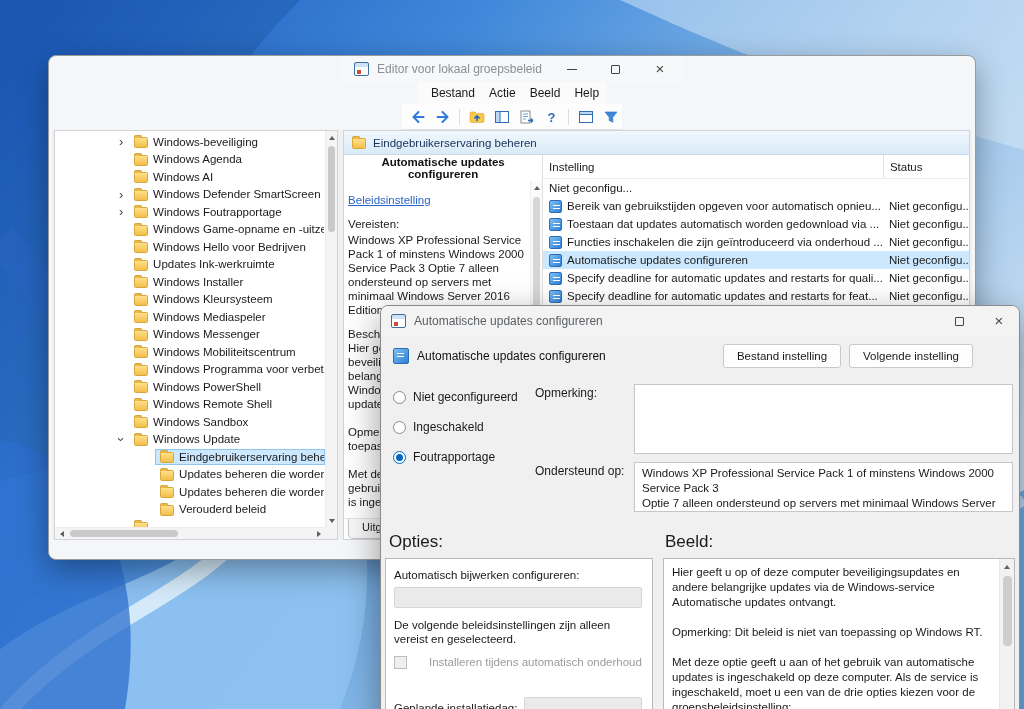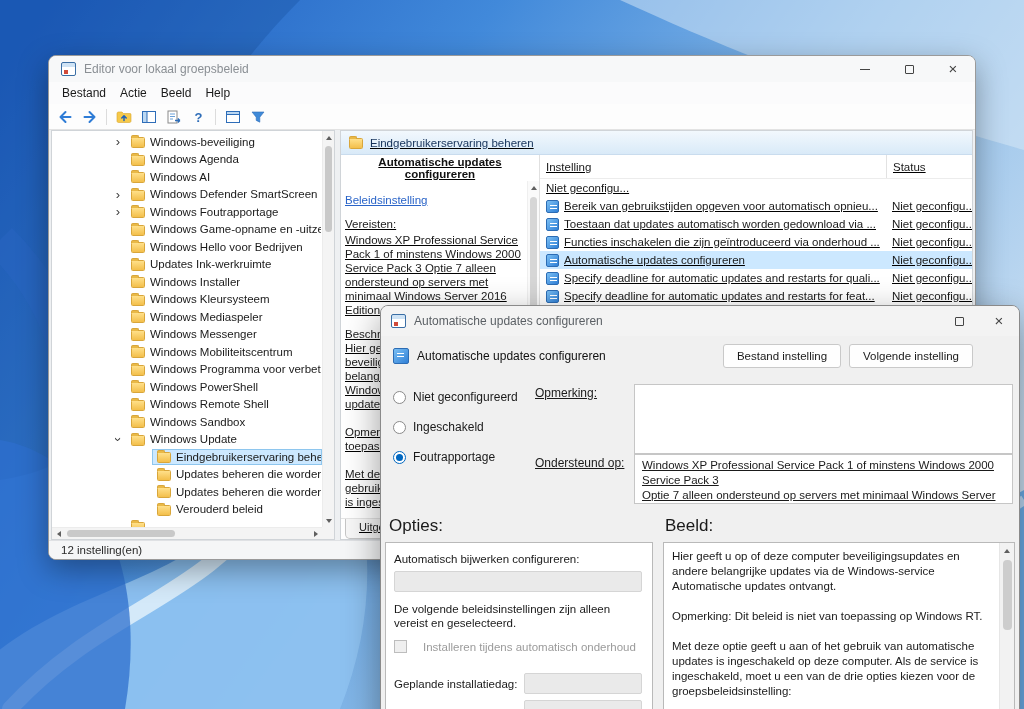--- a/index.html
+++ b/index.html
@@ -25,31 +25,31 @@
     border:1px solid #2c6cb4;}
 
   .tri-up{width:0;height:0;border-left:3.5px solid transparent;border-right:3.5px solid transparent;border-bottom:4.5px solid #5f5f5f;}
   .tri-down{width:0;height:0;border-left:3.5px solid transparent;border-right:3.5px solid transparent;border-top:4.5px solid #5f5f5f;}
   .tri-left{width:0;height:0;border-top:3.5px solid transparent;border-bottom:3.5px solid transparent;border-right:4.5px solid #5f5f5f;}
   .tri-right{width:0;height:0;border-top:3.5px solid transparent;border-bottom:3.5px solid transparent;border-left:4.5px solid #5f5f5f;}
 
   
   .main-window{position:absolute;left:48px;top:55px;width:928px;height:505px;z-index:1;
     background:#f5f6f7;border:1px solid #9a9a9a;border-radius:8px;overflow:hidden;
-    box-shadow:0 10px 30px rgba(0,0,0,.35);display:flex;flex-direction:column;}
+    box-shadow:0 10px 30px rgba(0,0,0,.35);display:flex;flex-direction:column;align-items:center;}
   .mw-titlebar{height:26px;flex:none;display:flex;align-items:center;gap:8px;padding-left:12px;background:#f7f8f9;}
   .mw-title{font-size:12px;color:#8a8f94;}
   .mw-menubar{height:22px;flex:none;display:flex;align-items:center;padding-left:6px;background:#fbfbfc;font-size:12px;color:#1a1a1a;}
   .menu-item{padding:2px 7px;}
   .mw-toolbar{height:26px;flex:none;display:flex;align-items:center;gap:2px;padding-left:4px;background:#fdfdfd;border-bottom:1px solid #e3e3e3;}
   .tb-btn{width:23px;height:21px;display:flex;align-items:center;justify-content:center;}
   .tb-sep{width:1px;height:16px;background:#dcdcdc;margin:0 3px;}
   .help-q::before{content:"?";color:#2e6db8;font-weight:bold;font-size:13px;}
 
-  .mw-body{flex:1;min-height:0;display:flex;background:#eef0f2;padding:0 2px;text-decoration:underline;}
+  .mw-body{flex:1;min-height:0;display:flex;background:#eef0f2;padding:0 2px;}
   .tree-pane{width:284px;flex:none;background:#fff;border:1px solid #d0d4d8;position:relative;overflow:hidden;}
   .gutter{width:5px;flex:none;}
   .content-pane{flex:1;min-width:0;background:#fff;border:1px solid #d0d4d8;display:flex;flex-direction:column;overflow:hidden;}
 
   
   .tree-rows{position:absolute;top:2px;left:0;right:12px;bottom:12px;overflow:hidden;}
   .trow{display:flex;align-items:center;height:17.5px;font-size:11.5px;white-space:nowrap;overflow:hidden;color:#1a1a1a;}
   .trow.lvl1{padding-left:58px;}
   .trow.lvl2{padding-left:100px;}
   .chev{width:16px;flex:none;display:inline-flex;align-items:center;justify-content:center;color:#3c3c3c;font-size:13px;}
@@ -108,33 +108,33 @@
   .dlg-header{height:40px;flex:none;display:flex;align-items:center;gap:8px;padding:0 46px 0 12px;}
   .dlg-heading{font-size:12px;color:#111;margin-right:auto;}
   .dlg-btn{height:24px;padding:0 13px;background:#fefefe;border:1px solid #c9c9c9;border-radius:3px;font-size:11.5px;color:#1a1a1a;}
   .dlg-state{flex:none;display:flex;padding:8px 6px 0 12px;gap:8px;}
   .radio-col{width:134px;flex:none;padding-top:6px;display:flex;flex-direction:column;gap:16px;}
   .radio-row{display:flex;align-items:center;gap:7px;font-size:12px;color:#1a1a1a;}
   .radio{width:13px;height:13px;flex:none;border-radius:50%;border:1px solid #8a8a8a;background:#fff;position:relative;}
   .radio.checked{border-color:#0067c0;}
   .radio.checked::after{content:"";position:absolute;inset:2px;border-radius:50%;background:#0067c0;}
   .fields-col{flex:1;min-width:0;font-size:12px;color:#1a1a1a;}
-  .field-row{display:flex;margin-bottom:0;text-decoration:underline;}
+  .field-row{display:flex;margin-bottom:8px;}
   .field-label{width:99px;flex:none;padding-top:2px;}
   .comment-box{flex:1;height:70px;background:#fff;border:1px solid #c6c6c6;}
   .support-box{flex:1;height:50px;background:#fff;border:1px solid #c6c6c6;padding:3px 7px;font-size:11.5px;line-height:15px;white-space:pre-line;overflow:hidden;}
   .section-row{flex:none;display:flex;padding:12px 0 6px 8px;font-size:17px;color:#1a1a1a;}
   .opt-label{width:276px;flex:none;}
   .dlg-panes{flex:1;min-height:0;display:flex;gap:10px;padding:0 4px;}
   .options-pane{width:268px;flex:none;background:#fff;border:1px solid #b9b9b9;padding:10px 10px 0 8px;font-size:11.5px;color:#1a1a1a;overflow:hidden;}
   .opt-title{margin-bottom:6px;}
   .combo-disabled{height:21px;background:#eaeaea;border:1px solid #d5d5d5;border-radius:2px;}
   .combo-wide{margin-bottom:10px;}
   .opt-note{line-height:14px;margin-bottom:10px;}
-  .check-row{display:flex;align-items:center;gap:16px;margin-bottom:20px;}
+  .check-row{display:flex;align-items:flex-start;gap:22px;margin-bottom:28px;}
   .checkbox{width:13px;height:13px;flex:none;border:1px solid #bdbdbd;background:#efefef;}
   .check-label{color:#9b9b9b;}
   .opt-field-row{display:flex;align-items:center;justify-content:space-between;margin-bottom:6px;}
   .opt-field-row .combo-disabled{width:118px;flex:none;}
   .help-pane{flex:1;min-width:0;background:#fff;border:1px solid #b9b9b9;position:relative;overflow:hidden;}
   .help-text{position:absolute;top:6px;left:8px;right:22px;font-size:11.5px;line-height:15px;color:#1a1a1a;white-space:pre-line;}
   .help-sb{position:absolute;top:0;right:0;bottom:0;width:15px;background:#f2f2f2;border-left:1px solid #e6e6e6;display:flex;flex-direction:column;align-items:center;}
   .help-sb .vsb-btn{height:15px;}
   .help-sb-thumb{width:9px;border-radius:4px;background:#cdcdcd;height:70px;margin-top:2px;}
 </style>

